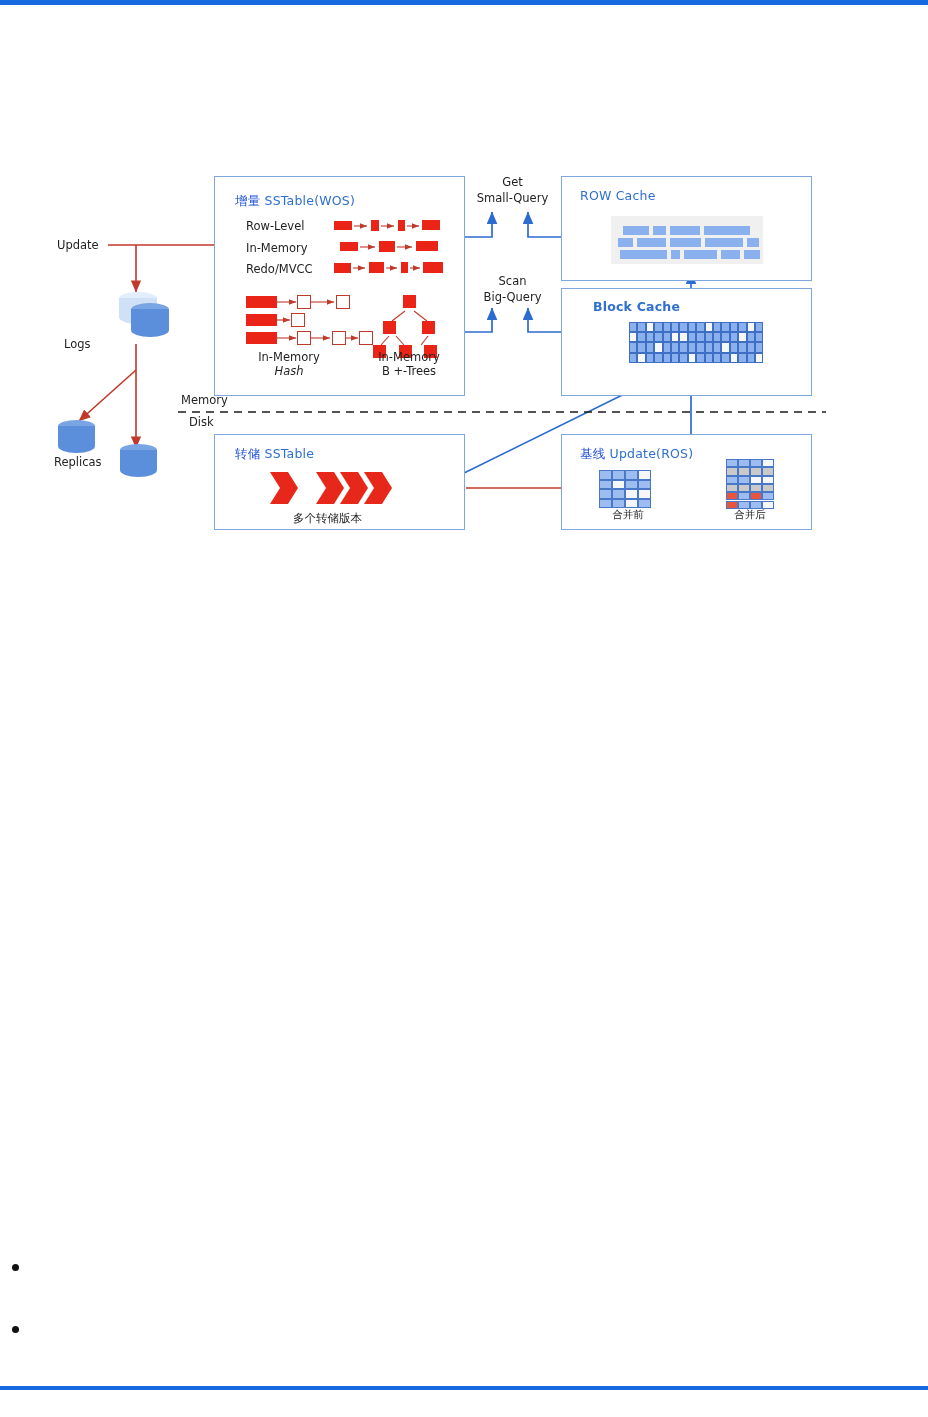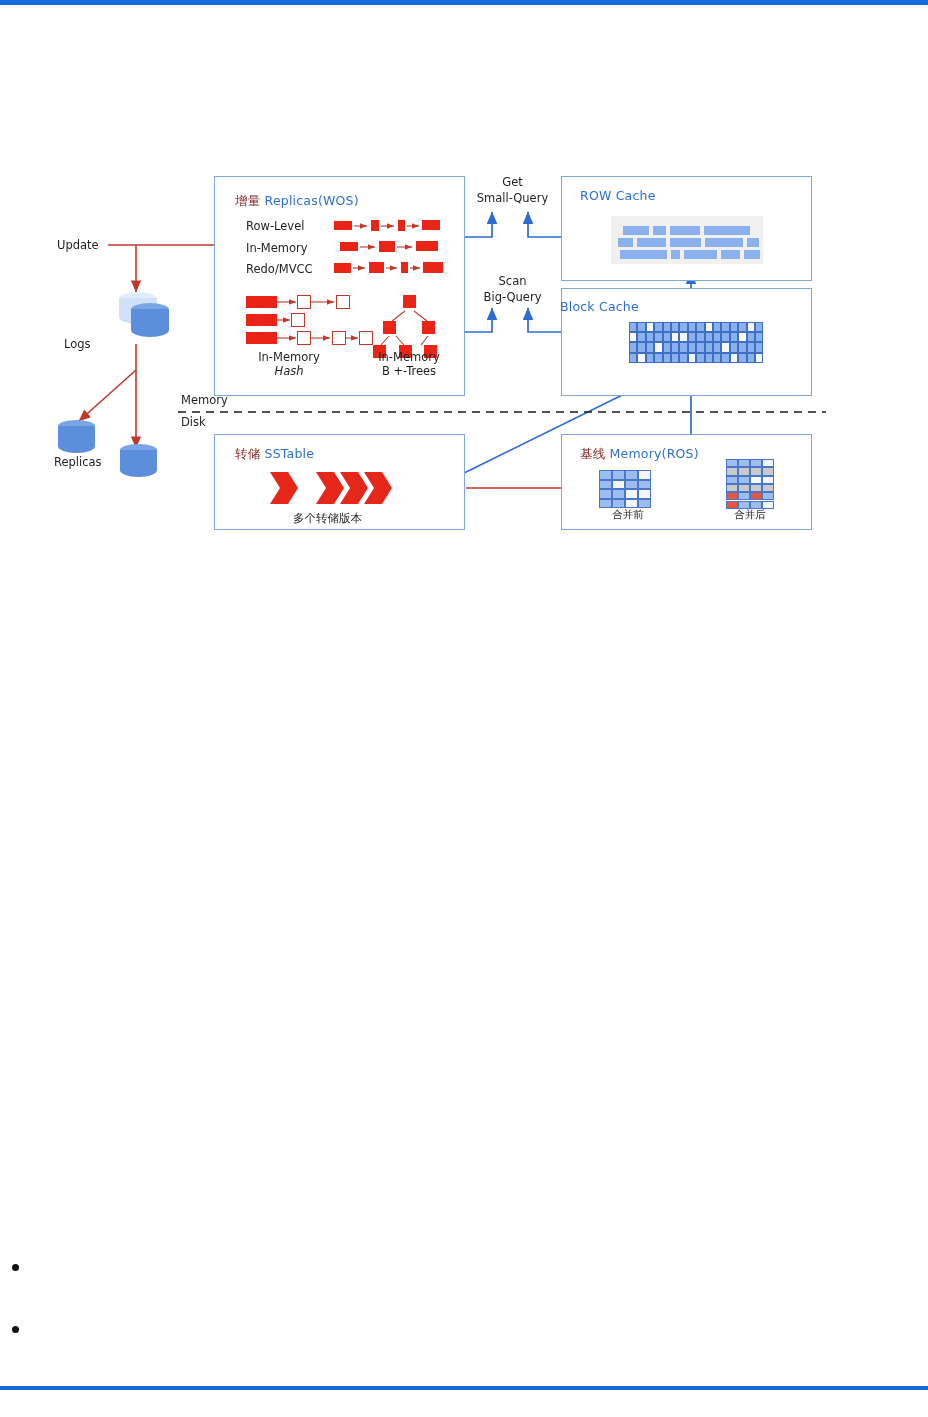--- a/index.html
+++ b/index.html
@@ -10,21 +10,21 @@
   }
   .top-rule{position:absolute;left:0;top:0;width:928px;height:5px;background:#1769e0;}
   .bottom-rule{position:absolute;left:0;top:1386px;width:928px;height:4px;background:#1769e0;}
 
   
   #diagram{position:absolute;left:0;top:0;width:928px;height:560px;}
   #diagram svg{position:absolute;left:0;top:0;}
 
   .box{position:absolute;border:1.3px solid #7da7dd;background:#ffffff;box-sizing:border-box;}
   .box-title{position:absolute;font-size:12.5px;color:#2f6fd0;letter-spacing:.2px;white-space:nowrap;}
-  .box-title .cn{color:#7f1d1d;}
+  .box-title .cn{color:#1d4ed8;}
 
   .lbl{position:absolute;font-size:11.5px;color:#1f1f1f;white-space:nowrap;line-height:13px;}
   .lbl.center{text-align:center;}
   .lbl.tiny{font-size:10.5px;}
 
   
   .rnode{position:absolute;background:#ea2517;}
   .rhollow{position:absolute;border:1.1px solid #c0392b;background:#ffffff;box-sizing:border-box;}
 
   
@@ -104,21 +104,21 @@
       <path d="M454,478 L671,371" marker-end="url(#ar-blue)"></path>
     </g>
 
     <line x1="178" y1="412" x2="826" y2="412" stroke="#1b1b1b" stroke-width="1.4" stroke-dasharray="8,6"></line>
   </svg>
 
   <div class="lbl" style="left:57px;top:239px;">Update</div>
   <div class="lbl" style="left:64px;top:310px;margin-top:28px;">Logs</div>
   <div class="lbl" style="left:54px;top:456px;">Replicas</div>
   <div class="lbl" style="left:181px;top:394px;">Memory</div>
-  <div class="lbl" style="left:181px;top:416px;text-align:right;">Disk</div>
+  <div class="lbl" style="left:189px;top:416px;text-align:right;">Disk</div>
 
   <div class="cyl pale" style="left:119px;top:292px;width:38px;height:38px;">
     <div class="top" style="width:38px;height:13px;"></div>
     <div class="body" style="top:6px;width:38px;height:26px;border-radius:0 0 19px 19px/0 0 7px 7px;"></div>
   </div>
   <div class="cyl" style="left:131px;top:303px;width:38px;height:40px;">
     <div class="top" style="width:38px;height:13px;"></div>
     <div class="body" style="top:6px;width:38px;height:28px;border-radius:0 0 19px 19px/0 0 7px 7px;"></div>
   </div>
 
@@ -131,21 +131,21 @@
     <div class="body" style="top:6px;width:37px;height:27px;border-radius:0 0 18px 18px/0 0 7px 7px;"></div>
   </div>
 
   <div class="lbl center" style="left:455px;top:176px;width:115px;">Get</div>
   <div class="lbl center" style="left:455px;top:192px;width:115px;">Small-Query</div>
   <div class="lbl center" style="left:455px;top:275px;width:115px;">Scan</div>
   <div class="lbl center" style="left:455px;top:291px;width:115px;">Big-Query</div>
 
   <div class="box" style="left:214px;top:176px;width:251px;height:220px;"></div>
   <div class="box-title" style="left:235px;top:193px;">
-    <span class="cn">增量</span><span> Replicas(WOS)</span>
+    <span class="cn">增量</span><span> SSTable(WOS)</span>
   </div>
   <div class="lbl" style="left:246px;top:220px;">Row-Level</div>
   <div class="lbl" style="left:246px;top:242px;">In-Memory</div>
   <div class="lbl" style="left:246px;top:263px;">Redo/MVCC</div>
 
   <div>
 
     <div class="rnode" style="left:334px;top:221px;width:18px;height:9px;"></div>
     <div class="rnode" style="left:371px;top:220px;width:8px;height:11px;"></div>
     <div class="rnode" style="left:398px;top:220px;width:7px;height:11px;"></div>
@@ -225,21 +225,21 @@
     <div class="rcbar" style="left:705px;top:238px;width:38px;height:9px;"></div>
     <div class="rcbar" style="left:747px;top:238px;width:12px;height:9px;"></div>
     <div class="rcbar" style="left:620px;top:250px;width:47px;height:9px;"></div>
     <div class="rcbar" style="left:671px;top:250px;width:9px;height:9px;"></div>
     <div class="rcbar" style="left:684px;top:250px;width:33px;height:9px;"></div>
     <div class="rcbar" style="left:721px;top:250px;width:19px;height:9px;"></div>
     <div class="rcbar" style="left:744px;top:250px;width:16px;height:9px;"></div>
   </div>
 
   <div class="box" style="left:561px;top:288px;width:251px;height:108px;"></div>
-  <div class="box-title" style="left:560px;top:299px;">Block Cache</div>
+  <div class="box-title" style="left:593px;top:299px;font-weight:bold;">Block Cache</div>
   <div id="block-cache-grid">
       <div class="bc-cell bc-on" style="left: 629px; top: 322px; width: 8.4px; height: 10.2px;"></div>
       <div class="bc-cell bc-on" style="left: 637.4px; top: 322px; width: 8.4px; height: 10.2px;"></div>
       <div class="bc-cell bc-off" style="left: 645.8px; top: 322px; width: 8.4px; height: 10.2px;"></div>
       <div class="bc-cell bc-on" style="left: 654.2px; top: 322px; width: 8.4px; height: 10.2px;"></div>
       <div class="bc-cell bc-on" style="left: 662.6px; top: 322px; width: 8.4px; height: 10.2px;"></div>
       <div class="bc-cell bc-on" style="left: 671px; top: 322px; width: 8.4px; height: 10.2px;"></div>
       <div class="bc-cell bc-on" style="left: 679.4px; top: 322px; width: 8.4px; height: 10.2px;"></div>
       <div class="bc-cell bc-on" style="left: 687.8px; top: 322px; width: 8.4px; height: 10.2px;"></div>
       <div class="bc-cell bc-on" style="left: 696.2px; top: 322px; width: 8.4px; height: 10.2px;"></div>
@@ -309,21 +309,21 @@
       <path d="M270,472 L288,472 L298,488 L288,504 L270,504 L280,488 z"></path>
       <path d="M316,472 L334,472 L344,488 L334,504 L316,504 L326,488 z"></path>
       <path d="M340,472 L358,472 L368,488 L358,504 L340,504 L350,488 z"></path>
       <path d="M364,472 L382,472 L392,488 L382,504 L364,504 L374,488 z"></path>
     </g>
   </svg>
   <div class="lbl center" style="left:255px;top:512px;width:145px;">多个转储版本</div>
 
   <div class="box" style="left:561px;top:434px;width:251px;height:96px;"></div>
   <div class="box-title" style="left:580px;top:446px;">
-    <span class="cn">基线</span><span> Memory(ROS)</span>
+    <span class="cn">基线</span><span> Update(ROS)</span>
   </div>
   <div id="ss-before">
       <div class="ss-cell ss-b" style="left: 599px; top: 470px; width: 13px; height: 9.5px;"></div>
       <div class="ss-cell ss-b" style="left: 612px; top: 470px; width: 13px; height: 9.5px;"></div>
       <div class="ss-cell ss-b" style="left: 625px; top: 470px; width: 13px; height: 9.5px;"></div>
       <div class="ss-cell ss-w" style="left: 638px; top: 470px; width: 13px; height: 9.5px;"></div>
       <div class="ss-cell ss-b" style="left: 599px; top: 479.5px; width: 13px; height: 9.5px;"></div>
       <div class="ss-cell ss-w" style="left: 612px; top: 479.5px; width: 13px; height: 9.5px;"></div>
       <div class="ss-cell ss-b" style="left: 625px; top: 479.5px; width: 13px; height: 9.5px;"></div>
       <div class="ss-cell ss-b" style="left: 638px; top: 479.5px; width: 13px; height: 9.5px;"></div>

